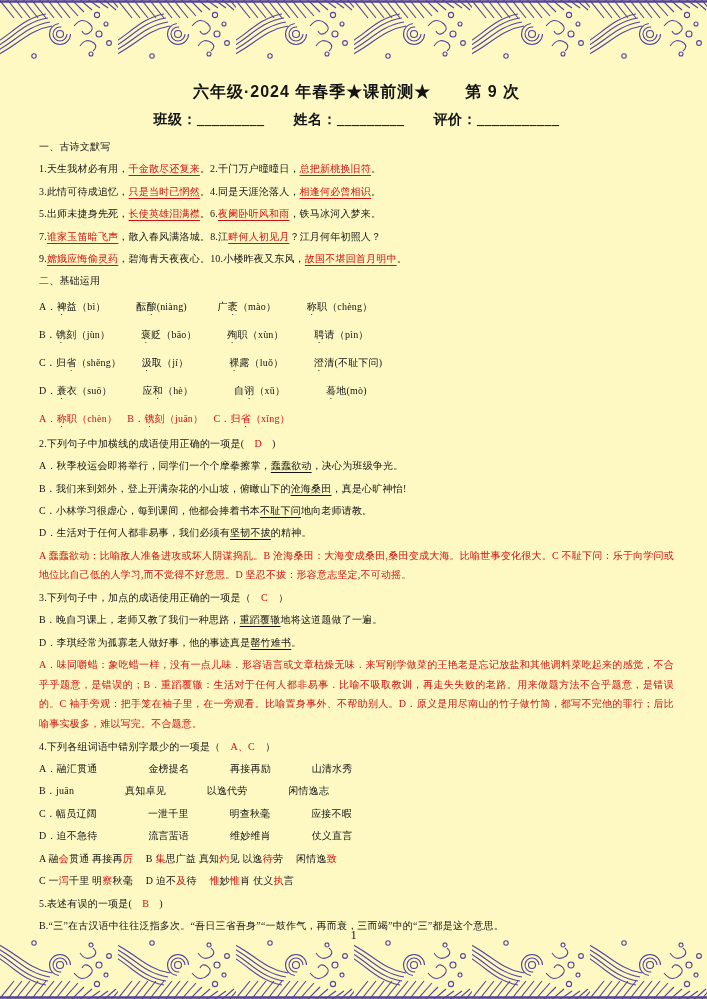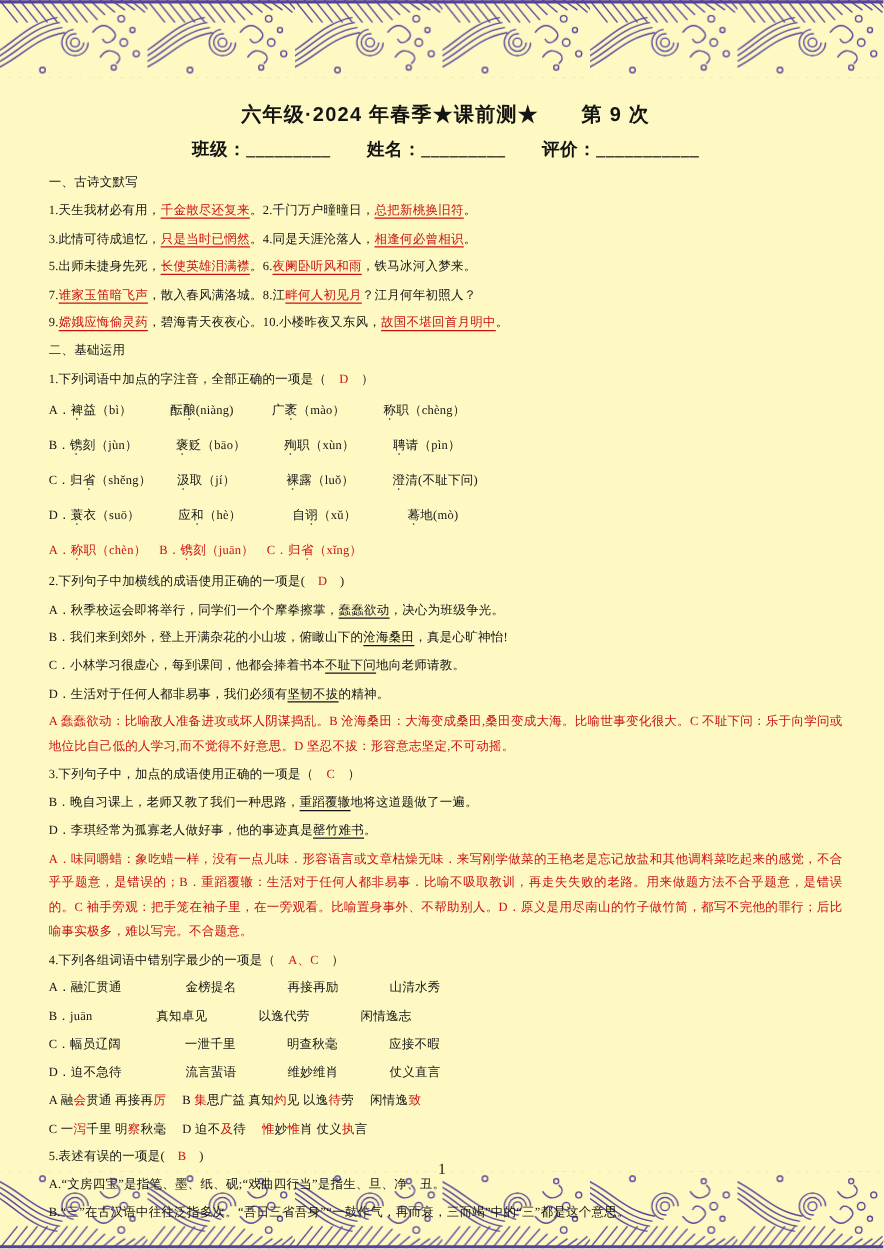--- a/index.html
+++ b/index.html
@@ -81,21 +81,20 @@
     <h1 class="doc-title">六年级·2024 年春季★课前测★　　第 9 次</h1>
     <p class="fields">班级：_________　　姓名：_________　　评价：___________</p>
     <div>
         <p class="line"><span>一、古诗文默写</span></p>
         <p class="line"><span>1.天生我材必有用，</span><span class="red ul">千金散尽还复来</span><span>。</span><span>2.千门万户曈曈日，</span><span class="red ul">总把新桃换旧符</span><span>。</span></p>
         <p class="line"><span>3.此情可待成追忆，</span><span class="red ul">只是当时已惘然</span><span>。</span><span>4.同是天涯沦落人，</span><span class="red ul">相逢何必曾相识</span><span>。</span></p>
         <p class="line"><span>5.出师未捷身先死，</span><span class="red ul">长使英雄泪满襟</span><span>。</span><span>6.</span><span class="red ul">夜阑卧听风和雨</span><span>，铁马冰河入梦来。</span></p>
         <p class="line"><span>7.</span><span class="red ul">谁家玉笛暗飞声</span><span>，散入春风满洛城。</span><span>8.江</span><span class="red ul">畔何人初见月</span><span>？江月何年初照人？</span></p>
         <p class="line"><span>9.</span><span class="red ul">嫦娥应悔偷灵药</span><span>，碧海青天夜夜心。</span><span>10.小楼昨夜又东风，</span><span class="red ul">故国不堪回首月明中</span><span>。</span></p>
         <p class="line"><span>二、基础运用</span></p>
-        <p class="line"><span>1.下列词语中加点的字注音，全部正确的一项是（　</span><span class="red">D</span><span>　）</span></p>
         <p class="line opt1"><span>A．</span><span class="dot">裨</span><span>益（bì）</span><span>　　　</span><span>酝</span><span class="dot">酿</span><span>(niàng)</span><span>　　　</span><span>广</span><span class="dot">袤</span><span>（mào）</span><span>　　　</span><span class="dot">称</span><span>职（chèng）</span></p>
         <p class="line opt1"><span>B．</span><span class="dot">镌</span><span>刻（jùn）</span><span>　　　</span><span class="dot">褒</span><span>贬（bāo）</span><span>　　　</span><span class="dot">殉</span><span>职（xùn）</span><span>　　　</span><span class="dot">聘</span><span>请（pìn）</span></p>
         <p class="line opt1"><span>C．归</span><span class="dot">省</span><span>（shěng）</span><span>　　</span><span class="dot">汲</span><span>取（jí）</span><span>　　　　</span><span class="dot">裸</span><span>露（luǒ）</span><span>　　　</span><span class="dot">澄</span><span>清(不耻下问)</span></p>
         <p class="line opt1"><span>D．</span><span class="dot">蓑</span><span>衣（suō）</span><span>　　　</span><span>应</span><span class="dot">和</span><span>（hè）</span><span>　　　　</span><span>自</span><span class="dot">诩</span><span>（xǔ）</span><span>　　　　</span><span class="dot">蓦</span><span>地(mò)</span></p>
         <p class="line opt1"><span class="red">A．</span><span class="red dot">称</span><span class="red">职（chèn）</span><span class="red">　B．</span><span class="red dot">镌</span><span class="red">刻（juān）</span><span class="red">　C．归</span><span class="red dot">省</span><span class="red">（xǐng）</span></p>
         <p class="line qgap"><span>2.下列句子中加横线的成语使用正确的一项是(　</span><span class="red">D</span><span>　)</span></p>
         <p class="line"><span>A．秋季校运会即将举行，同学们一个个摩拳擦掌，</span><span class="ul">蠢蠢欲动</span><span>，决心为班级争光。</span></p>
         <p class="line"><span>B．我们来到郊外，登上开满杂花的小山坡，俯瞰山下的</span><span class="ul">沧海桑田</span><span>，真是心旷神怡!</span></p>
         <p class="line"><span>C．小林学习很虚心，每到课间，他都会捧着书本</span><span class="ul">不耻下问</span><span>地向老师请教。</span></p>
         <p class="line"><span>D．生活对于任何人都非易事，我们必须有</span><span class="ul">坚韧不拔</span><span>的精神。</span></p>
@@ -105,19 +104,18 @@
         <p class="line"><span>D．李琪经常为孤寡老人做好事，他的事迹真是</span><span class="ul">罄竹难书</span><span>。</span></p>
         <p class="line expl"><span class="red">A．味同嚼蜡：象吃蜡一样，没有一点儿味．形容语言或文章枯燥无味．来写刚学做菜的王艳老是忘记放盐和其他调料菜吃起来的感觉，不合乎乎题意，是错误的；B．重蹈覆辙：生活对于任何人都非易事．比喻不吸取教训，再走失失败的老路。用来做题方法不合乎题意，是错误的。C 袖手旁观：把手笼在袖子里，在一旁观看。比喻置身事外、不帮助别人。D．原义是用尽南山的竹子做竹简，都写不完他的罪行；后比喻事实极多，难以写完。不合题意。</span></p>
         <p class="line qgap"><span>4.下列各组词语中错别字最少的一项是（　</span><span class="red">A、C</span><span>　）</span></p>
         <p class="line"><span>A．融汇贯通</span><span>　　　　　</span><span>金榜提名</span><span>　　　　</span><span>再接再励</span><span>　　　　</span><span>山清水秀</span></p>
         <p class="line"><span>B．juān</span><span>　　　　　</span><span>真知卓见</span><span>　　　　</span><span>以逸代劳</span><span>　　　　</span><span>闲情逸志</span></p>
         <p class="line"><span>C．幅员辽阔</span><span>　　　　　</span><span>一泄千里</span><span>　　　　</span><span>明查秋毫</span><span>　　　　</span><span>应接不暇</span></p>
         <p class="line"><span>D．迫不急待</span><span>　　　　　</span><span>流言蜚语</span><span>　　　　</span><span>维妙维肖</span><span>　　　　</span><span>仗义直言</span></p>
         <p class="line"><span>A 融</span><span class="red">会</span><span>贯通 再接再</span><span class="red">厉</span><span>　 B </span><span class="red">集</span><span>思广益  真知</span><span class="red">灼</span><span>见  以逸</span><span class="red">待</span><span>劳　 闲情逸</span><span class="red">致</span></p>
         <p class="line"><span>C 一</span><span class="red">泻</span><span>千里 明</span><span class="red">察</span><span>秋毫　 D 迫不</span><span class="red">及</span><span>待　 </span><span class="red">惟</span><span>妙</span><span class="red">惟</span><span>肖  仗义</span><span class="red">执</span><span>言</span></p>
         <p class="line qgap"><span>5.表述有误的一项是(　</span><span class="red">B</span><span>　)</span></p>
-        <p class="line"><span>A.“文房四宝”是指笔、墨、纸、砚;“戏曲四行当”是指生、旦、净、丑。</span></p>
         <p class="line"><span>B.“三”在古汉语中往往泛指多次。“吾日三省吾身”“一鼓作气，再而衰，三而竭”中的“三”都是这个意思。</span></p>
       </div>
   </div>
 
   <div class="pagenum">1</div>
 </div>
 
 </body></html>

